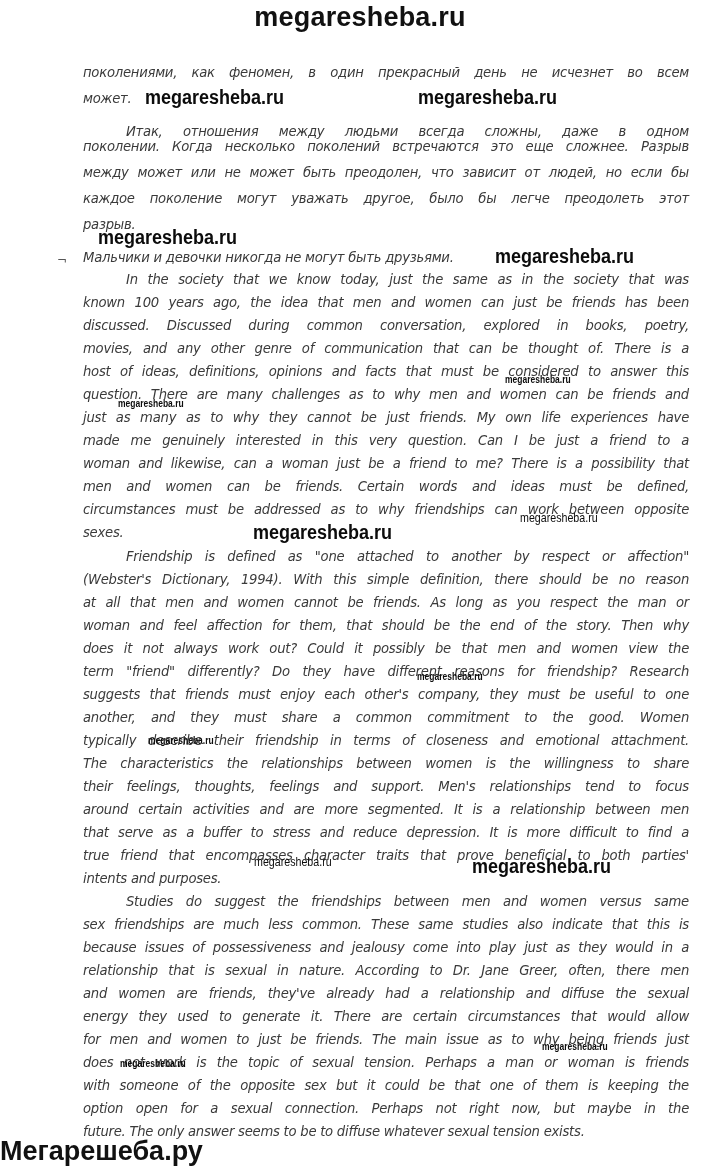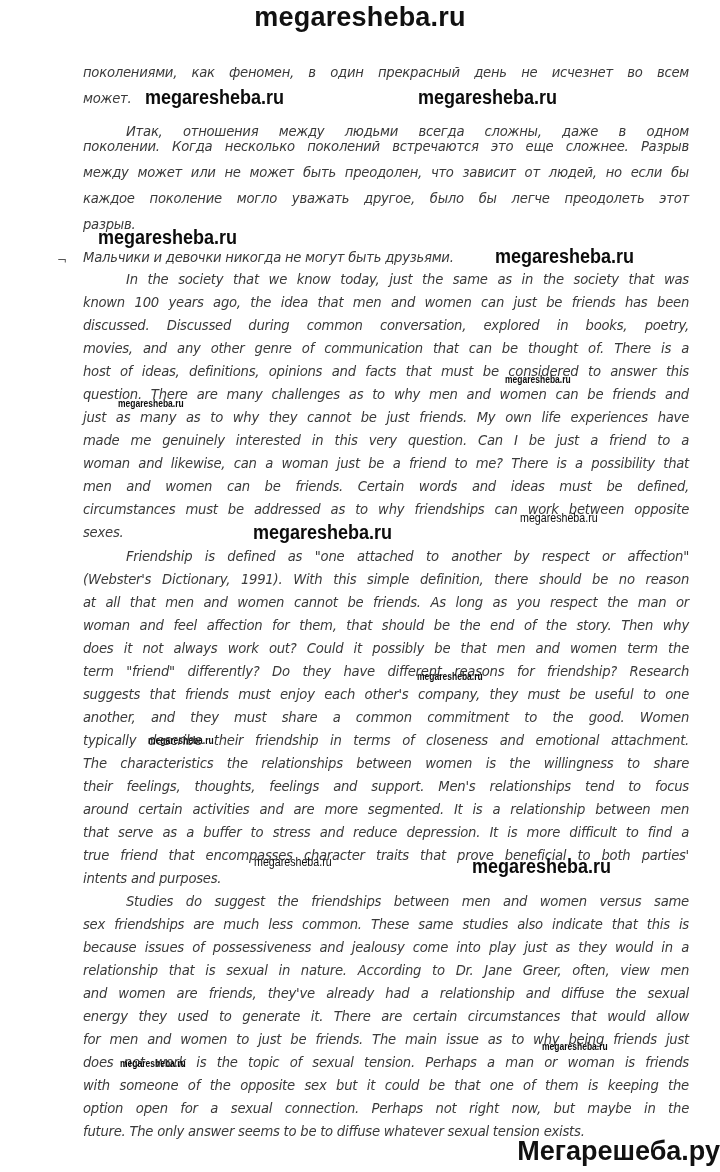--- a/index.html
+++ b/index.html
@@ -1,18 +1,18 @@
 <!DOCTYPE html>
 <html><head>
   <meta charset="utf-8">
   <style>
     html, body { margin: 0; padding: 0; background: #ffffff; }
     body { width: 720px; height: 1172px; position: relative; overflow: hidden; font-family: "Liberation Sans", sans-serif; color: #333; }
     .site-header { position: absolute; top: 2px; left: 0; width: 720px; text-align: center; font-family: "Liberation Sans", sans-serif; font-weight: bold; font-size: 27px; color: #111; letter-spacing: 0.2px; }
-    .site-footer { position: absolute; top: 1136px; left: 0; width: 720px; text-align: right; font-family: "Liberation Sans", sans-serif; font-weight: bold; font-size: 27px; color: #111; }
+    .site-footer { position: absolute; top: 1136px; left: 0; width: 720px; text-align: left; font-family: "Liberation Sans", sans-serif; font-weight: bold; font-size: 27px; color: #111; }
     .page { position: absolute; left: 83px; top: 60px; width: 606px; }
     .line { position: absolute; left: 0; width: 606px; height: 20px; font-family: "DejaVu Sans", sans-serif; font-size: 13.2px; line-height: 20px; white-space: nowrap; color: #3a3a3a; text-align: justify; text-align-last: justify; letter-spacing: -0.25px; font-style: italic; }
     .line.last { text-align-last: left; }
     .line.indent { padding-left: 43px; width: 563px; }
     .wm { position: absolute; font-family: "Liberation Sans", sans-serif; font-weight: bold; color: #0c0c0c; white-space: nowrap; }
     .wm.big { font-size: 20px; transform: scaleX(0.9); transform-origin: left; }
     .wm.small { font-size: 10px; transform: scaleX(0.85); transform-origin: left; }
     .wm.mid { font-size: 13px; font-weight: normal; transform: scaleX(0.82); transform-origin: left; }
     .mark { position: absolute; left: 57px; top: 253px; font-size: 12px; color: #555; font-family: "DejaVu Sans", sans-serif; }
   </style>
@@ -21,58 +21,58 @@
 
 <div class="site-header">megaresheba.ru</div>
 
 <div class="page">
 
   <div class="line" style="top:3px">поколениями, как феномен, в один прекрасный день не исчезнет во всем</div>
   <div class="line last" style="top:29px">может.</div>
   <div class="line indent" style="top:62px">Итак, отношения между людьми всегда сложны, даже в одном</div>
   <div class="line" style="top:77px">поколении. Когда несколько поколений встречаются это еще сложнее. Разрыв</div>
   <div class="line" style="top:103px">между может или не может быть преодолен, что зависит от людей, но если бы</div>
-  <div class="line" style="top:129px">каждое поколение могло уважать другое, было бы легче преодолеть этот</div>
+  <div class="line" style="top:129px">каждое поколение могут уважать другое, было бы легче преодолеть этот</div>
   <div class="line last" style="top:155px">разрыв.</div>
 
   <div class="line last" style="top:188px">Мальчики и девочки никогда не могут быть друзьями.</div>
 
   <div class="line indent" style="top:210px">In the society that we know today, just the same as in the society that was</div>
   <div class="line" style="top:233px">known 100 years ago, the idea that men and women can just be friends has been</div>
   <div class="line" style="top:256px">discussed. Discussed during common conversation, explored in books, poetry,</div>
   <div class="line" style="top:279px">movies, and any other genre of communication that can be thought of. There is a</div>
   <div class="line" style="top:302px">host of ideas, definitions, opinions and facts that must be considered to answer this</div>
   <div class="line" style="top:325px">question. There are many challenges as to why men and women can be friends and</div>
   <div class="line" style="top:348px">just as many as to why they cannot be just friends. My own life experiences have</div>
   <div class="line" style="top:371px">made me genuinely interested in this very question. Can I be just a friend to a</div>
   <div class="line" style="top:394px">woman and likewise, can a woman just be a friend to me? There is a possibility that</div>
   <div class="line" style="top:417px">men and women can be friends. Certain words and ideas must be defined,</div>
   <div class="line" style="top:440px">circumstances must be addressed as to why friendships can work between opposite</div>
   <div class="line last" style="top:463px">sexes.</div>
 
   <div class="line indent" style="top:487px">Friendship is defined as "one attached to another by respect or affection"</div>
-  <div class="line" style="top:510px">(Webster's Dictionary, 1991). With this simple definition, there should be no reason</div>
+  <div class="line" style="top:510px">(Webster's Dictionary, 1994). With this simple definition, there should be no reason</div>
   <div class="line" style="top:533px">at all that men and women cannot be friends. As long as you respect the man or</div>
   <div class="line" style="top:556px">woman and feel affection for them, that should be the end of the story. Then why</div>
-  <div class="line" style="top:579px">does it not always work out? Could it possibly be that men and women term the</div>
+  <div class="line" style="top:579px">does it not always work out? Could it possibly be that men and women view the</div>
   <div class="line" style="top:602px">term "friend" differently? Do they have different reasons for friendship? Research</div>
   <div class="line" style="top:625px">suggests that friends must enjoy each other's company, they must be useful to one</div>
   <div class="line" style="top:648px">another, and they must share a common commitment to the good. Women</div>
   <div class="line" style="top:671px">typically describe their friendship in terms of closeness and emotional attachment.</div>
   <div class="line" style="top:694px">The characteristics the relationships between women is the willingness to share</div>
   <div class="line" style="top:717px">their feelings, thoughts, feelings and support. Men's relationships tend to focus</div>
   <div class="line" style="top:740px">around certain activities and are more segmented. It is a relationship between men</div>
   <div class="line" style="top:763px">that serve as a buffer to stress and reduce depression. It is more difficult to find a</div>
   <div class="line" style="top:786px">true friend that encompasses character traits that prove beneficial to both parties'</div>
   <div class="line last" style="top:809px">intents and purposes.</div>
 
   <div class="line indent" style="top:832px">Studies do suggest the friendships between men and women versus same</div>
   <div class="line" style="top:855px">sex friendships are much less common. These same studies also indicate that this is</div>
   <div class="line" style="top:878px">because issues of possessiveness and jealousy come into play just as they would in a</div>
-  <div class="line" style="top:901px">relationship that is sexual in nature. According to Dr. Jane Greer, often, view men</div>
+  <div class="line" style="top:901px">relationship that is sexual in nature. According to Dr. Jane Greer, often, there men</div>
   <div class="line" style="top:924px">and women are friends, they've already had a relationship and diffuse the sexual</div>
   <div class="line" style="top:947px">energy they used to generate it. There are certain circumstances that would allow</div>
   <div class="line" style="top:970px">for men and women to just be friends. The main issue as to why being friends just</div>
   <div class="line" style="top:993px">does not work is the topic of sexual tension. Perhaps a man or woman is friends</div>
   <div class="line" style="top:1016px">with someone of the opposite sex but it could be that one of them is keeping the</div>
   <div class="line" style="top:1039px">option open for a sexual connection. Perhaps not right now, but maybe in the</div>
   <div class="line last" style="top:1062px">future. The only answer seems to be to diffuse whatever sexual tension exists.</div>
 </div>
 
 <span class="mark">¬</span>

